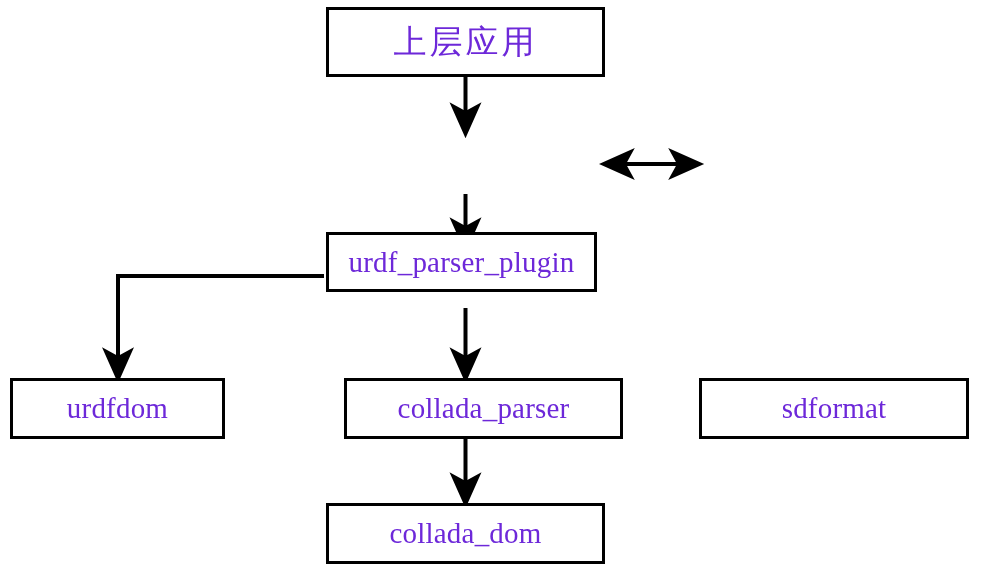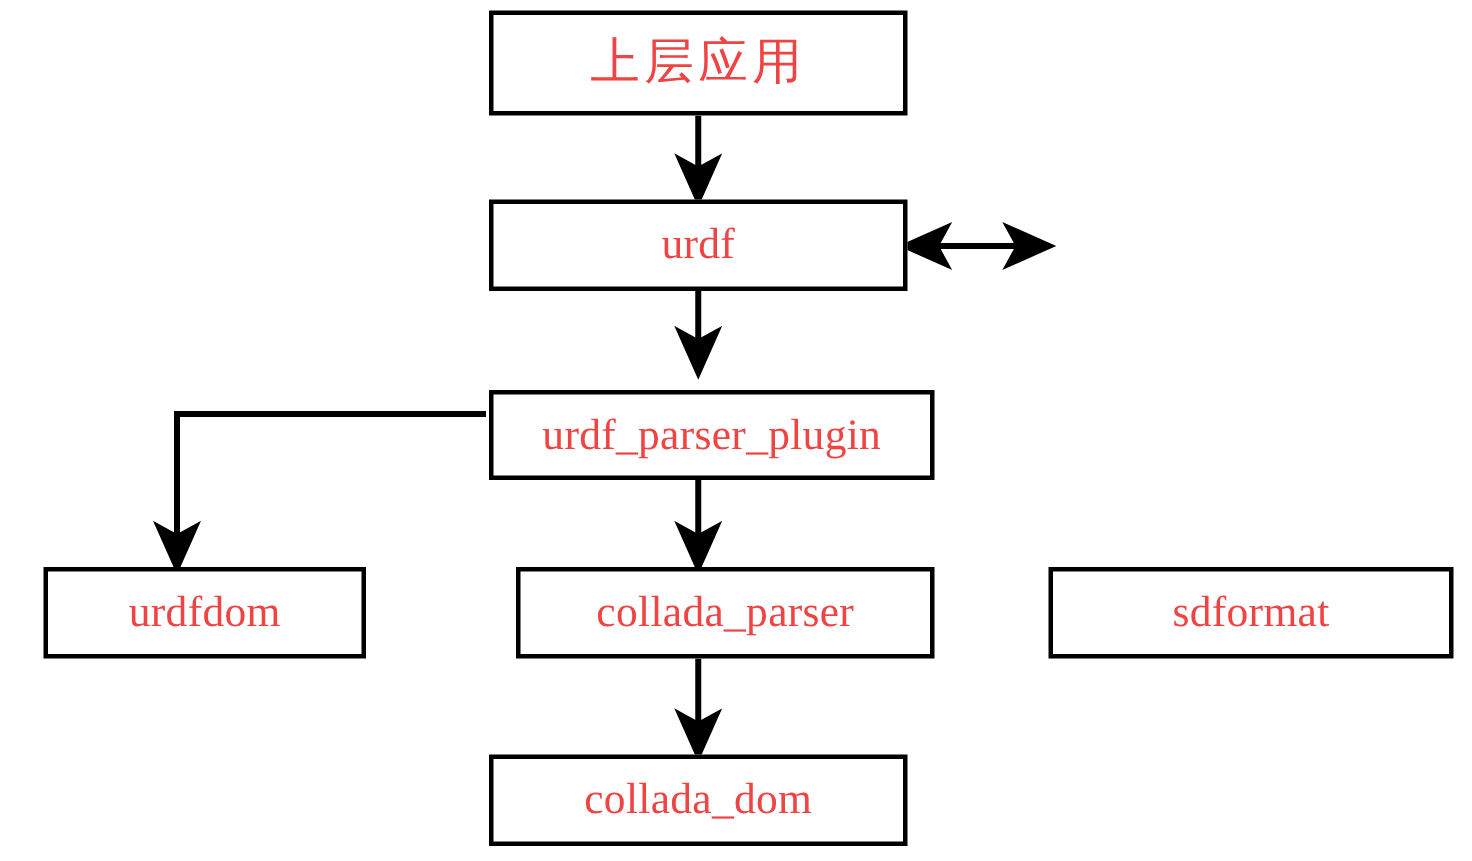--- a/index.html
+++ b/index.html
@@ -29,35 +29,35 @@
     border: 3px solid #000000;
     background: #ffffff;
     display: flex;
     align-items: center;
     justify-content: center;
     z-index: 2;
   }
   .node-label {
     font-size: 29px;
     line-height: 1;
-    color: #ef4444;
+    color: #6d28d9;
     white-space: nowrap;
     letter-spacing: 0.2px;
     text-align: right;
   }
   .node-label.cjk {
     font-size: 33px;
     letter-spacing: 3px;
   }
   
   #node-upper-app      { left: 326px; top: 7px;   width: 279px; height: 70px; }
   #node-urdf           { left: 326px; top: 133px; width: 279px; height: 61px; }
   #node-urdfdom-headers{ left: 699px; top: 133px; width: 270px; height: 61px; }
-  #node-urdf-parser    { left: 326px; top: 260px; width: 297px; height: 60px; }
-  #node-urdfdom        { left: 10px;  top: 378px; width: 215px; height: 61px; margin-left: 19px; }
+  #node-urdf-parser    { left: 326px; top: 232px; width: 271px; height: 60px; }
+  #node-urdfdom        { left: 10px;  top: 378px; width: 215px; height: 61px; }
   #node-collada-parser { left: 344px; top: 378px; width: 279px; height: 61px; }
   #node-sdformat       { left: 699px; top: 378px; width: 270px; height: 61px; }
   #node-collada-dom    { left: 326px; top: 503px; width: 279px; height: 61px; }
 </style>
 </head>
 <body>
 
 <div id="diagram-canvas">
 
   <svg class="edge-layer" viewBox="0 0 981 574" aria-hidden="true">
@@ -80,23 +80,20 @@
 
     <line x1="465.5" y1="308" x2="465.5" y2="376" stroke="#000000" stroke-width="4" marker-end="url(#arrowhead-end)"></line>
 
     <line x1="465.5" y1="439" x2="465.5" y2="501" stroke="#000000" stroke-width="4" marker-end="url(#arrowhead-end)"></line>
   </svg>
 
   <div class="node" id="node-upper-app">
     <span class="node-label cjk">上层应用</span>
   </div>
 
-  <div class="node" id="node-urdf">
-    <span class="node-label">urdf</span>
-  </div>
 
 
   <div class="node" id="node-urdf-parser">
     <span class="node-label">urdf_parser_plugin</span>
   </div>
 
   <div class="node" id="node-urdfdom">
     <span class="node-label">urdfdom</span>
   </div>
 

